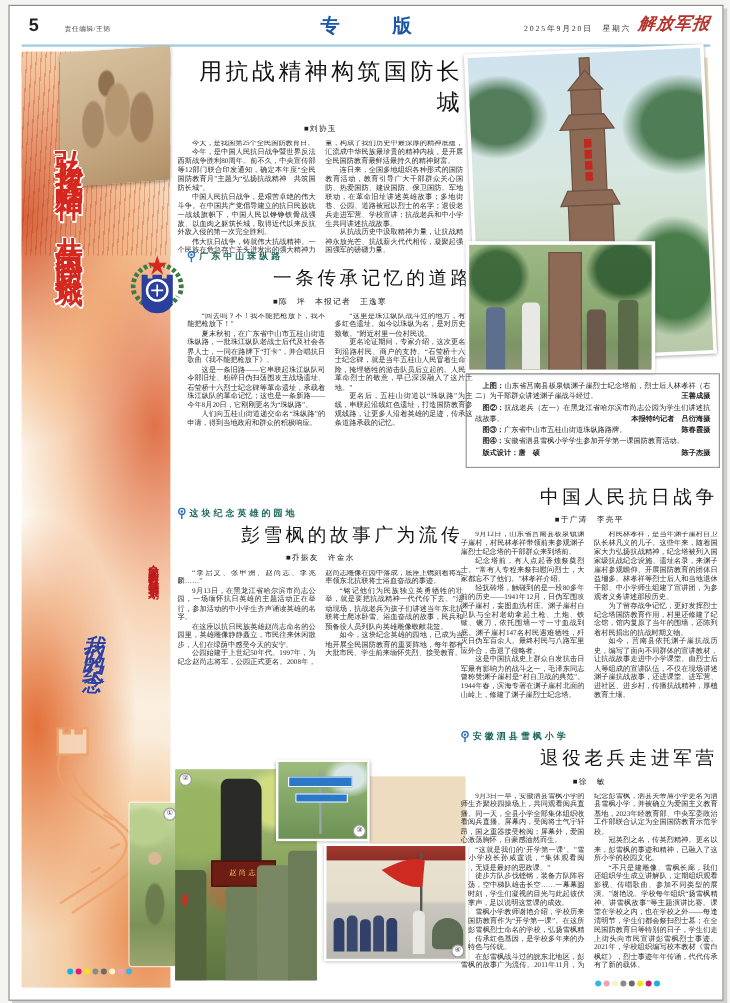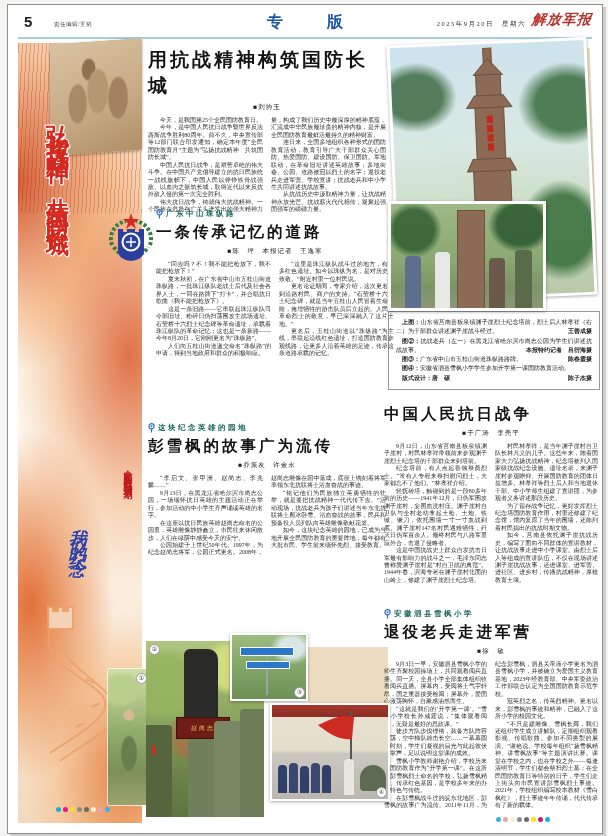--- a/index.html
+++ b/index.html
@@ -55,21 +55,21 @@
         linear-gradient(180deg,#cfe0a8 0%,#93ad6c 45%,#7b9158 75%,#9aa46f 100%);
       box-shadow:0 0 0 1px rgba(255,255,255,.7);}
   .circnum{position:absolute;width:9px;height:9px;border-radius:50%;background:#fff;border:1px solid #999;
       font-family:"Liberation Sans",sans-serif;font-size:6px;line-height:9px;text-align:center;color:#333;z-index:9;}
   .dots{position:absolute;height:6px;}
   .dots span{width:5px;height:5px;border-radius:50%;display:inline-block;margin-right:2px;vertical-align:top;}
   
   .sec{position:absolute;}
   .kicker{display:flex;align-items:center;gap:3px;font-family:"Liberation Sans",sans-serif;
       font-weight:bold;font-size:7.5px;letter-spacing:2.5px;color:#1d6a60;}
-  .title{text-align:left;font-weight:bold;color:#141414;letter-spacing:3px;}
+  .title{text-align:right;font-weight:normal;color:#141414;letter-spacing:3px;}
   .lead-title{font-size:19px;margin-top:2px;}
   .sec-title{font-size:15.5px;margin-top:3px;}
   .byline{text-align:center;font-size:6.5px;color:#222;margin-top:4px;letter-spacing:1px;}
   .body{column-count:2;column-gap:8px;margin-top:5px;font-size:6px;line-height:1.24;
       text-align:justify;color:#2c2c2c;overflow:hidden;}
   .body p{margin:0;text-indent:2em;}
   
   .capbox{position:absolute;border:1px solid #9a9a9a;background:#fff;padding:6px 7px;
       font-size:6px;line-height:1.55;color:#222;}
   .capbox p{margin:0;text-align:justify;text-indent:1em;}

